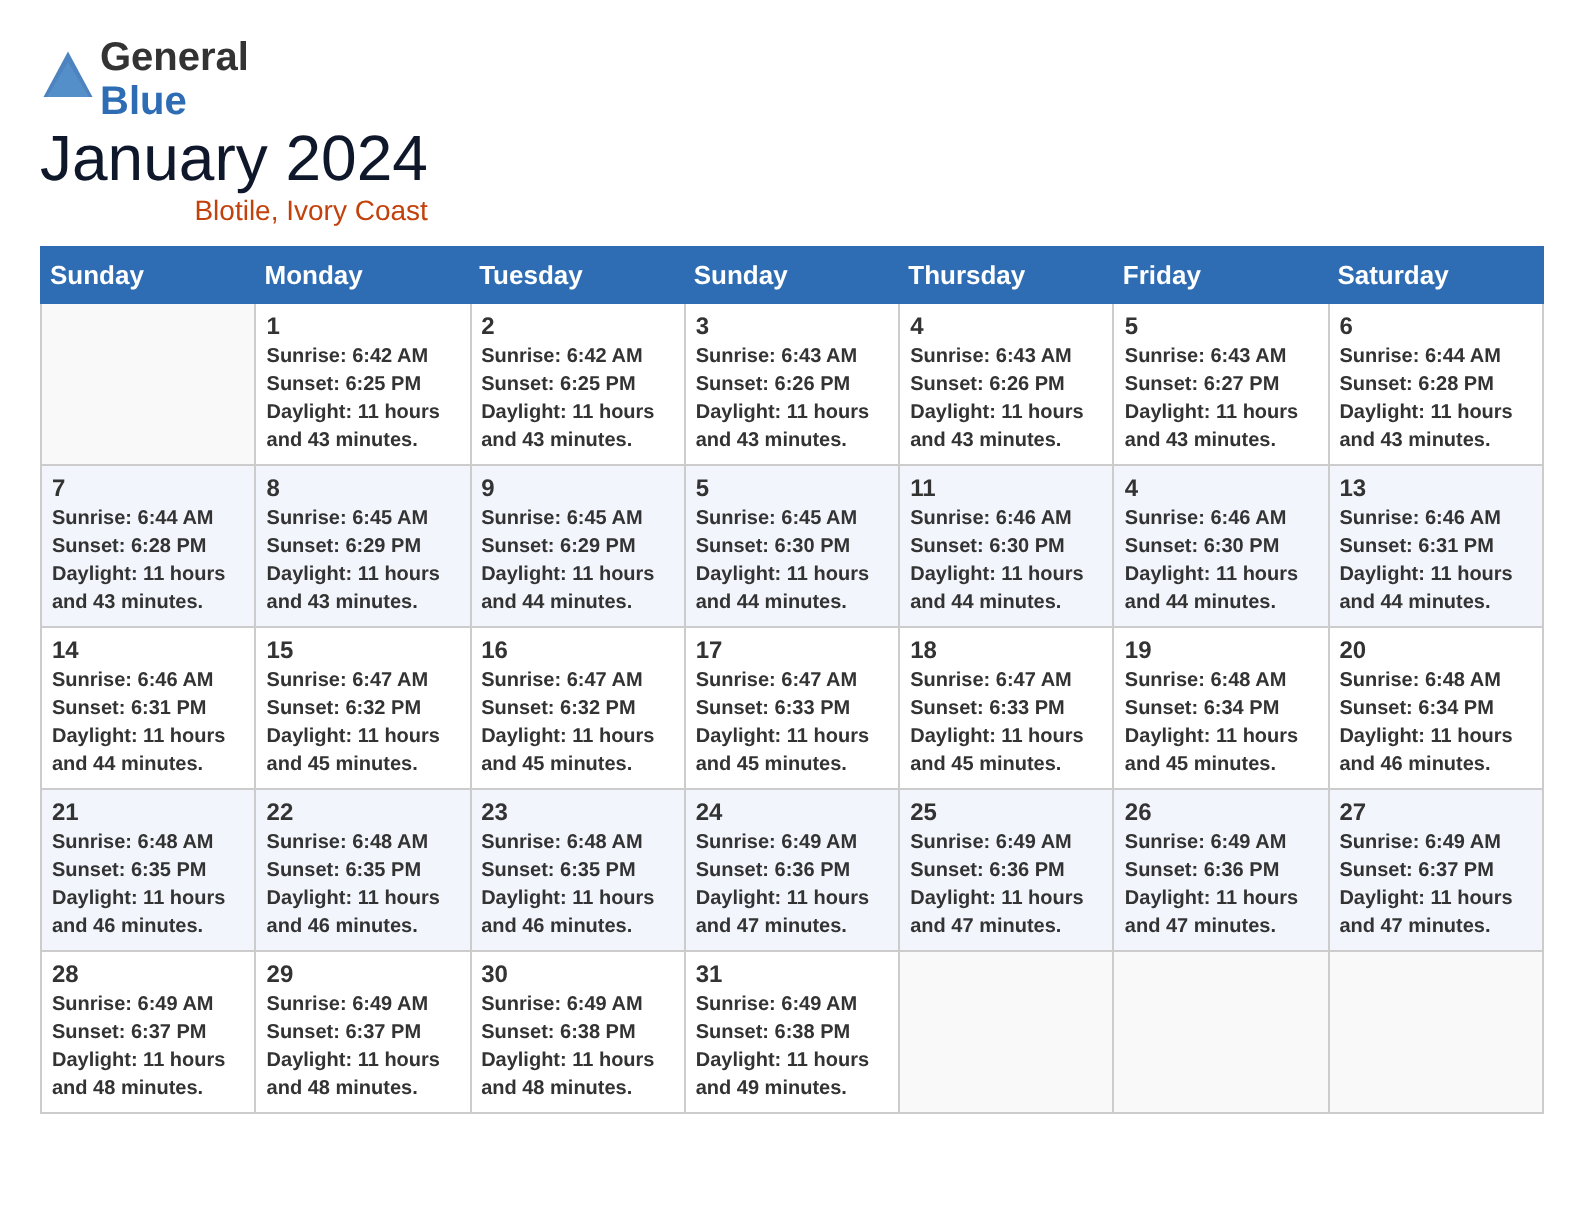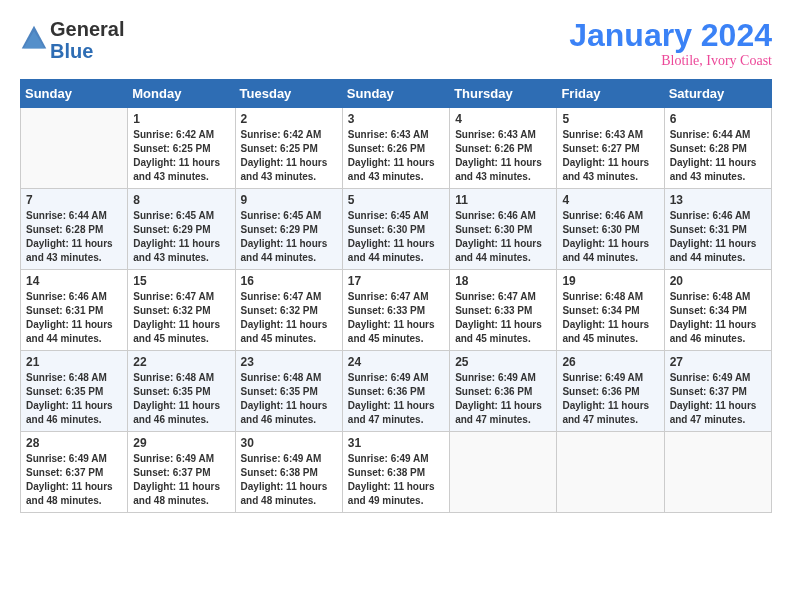--- a/index.html
+++ b/index.html
@@ -14,20 +14,21 @@
       width: 792px;
       min-height: 612px;
       padding: 18px 20px 10px 20px;
       background: #fff;
     }
     .header {
       display: flex;
       justify-content: space-between;
       align-items: flex-start;
       margin-bottom: 10px;
+      flex-direction: column;
     }
     .logo {
       display: flex;
       align-items: center;
     }
     .logo-text {
       font-size: 20px;
       font-weight: bold;
       line-height: 1.1;
     }
@@ -37,28 +38,27 @@
       width: 28px;
       height: 28px;
       margin-right: 2px;
       margin-top: -4px;
     }
     .title-block {
       text-align: right;
     }
     .calendar-title {
       font-size: 32px;
-      font-weight: bold;
-      color: #3b82f6;
+      font-weight: normal;
+      color: #0f172a;
       line-height: 1.1;
     }
     .calendar-subtitle {
       font-size: 14px;
-      color: #ec4899;
-      font-family: Liberation Serif, serif;
+      color: #c2410c;
     }
     table {
       width: 100%;
       border-collapse: collapse;
       table-layout: fixed;
       padding-left: 40px;
     }
     thead tr th {
       background: #2e6db4;
       color: #fff;

